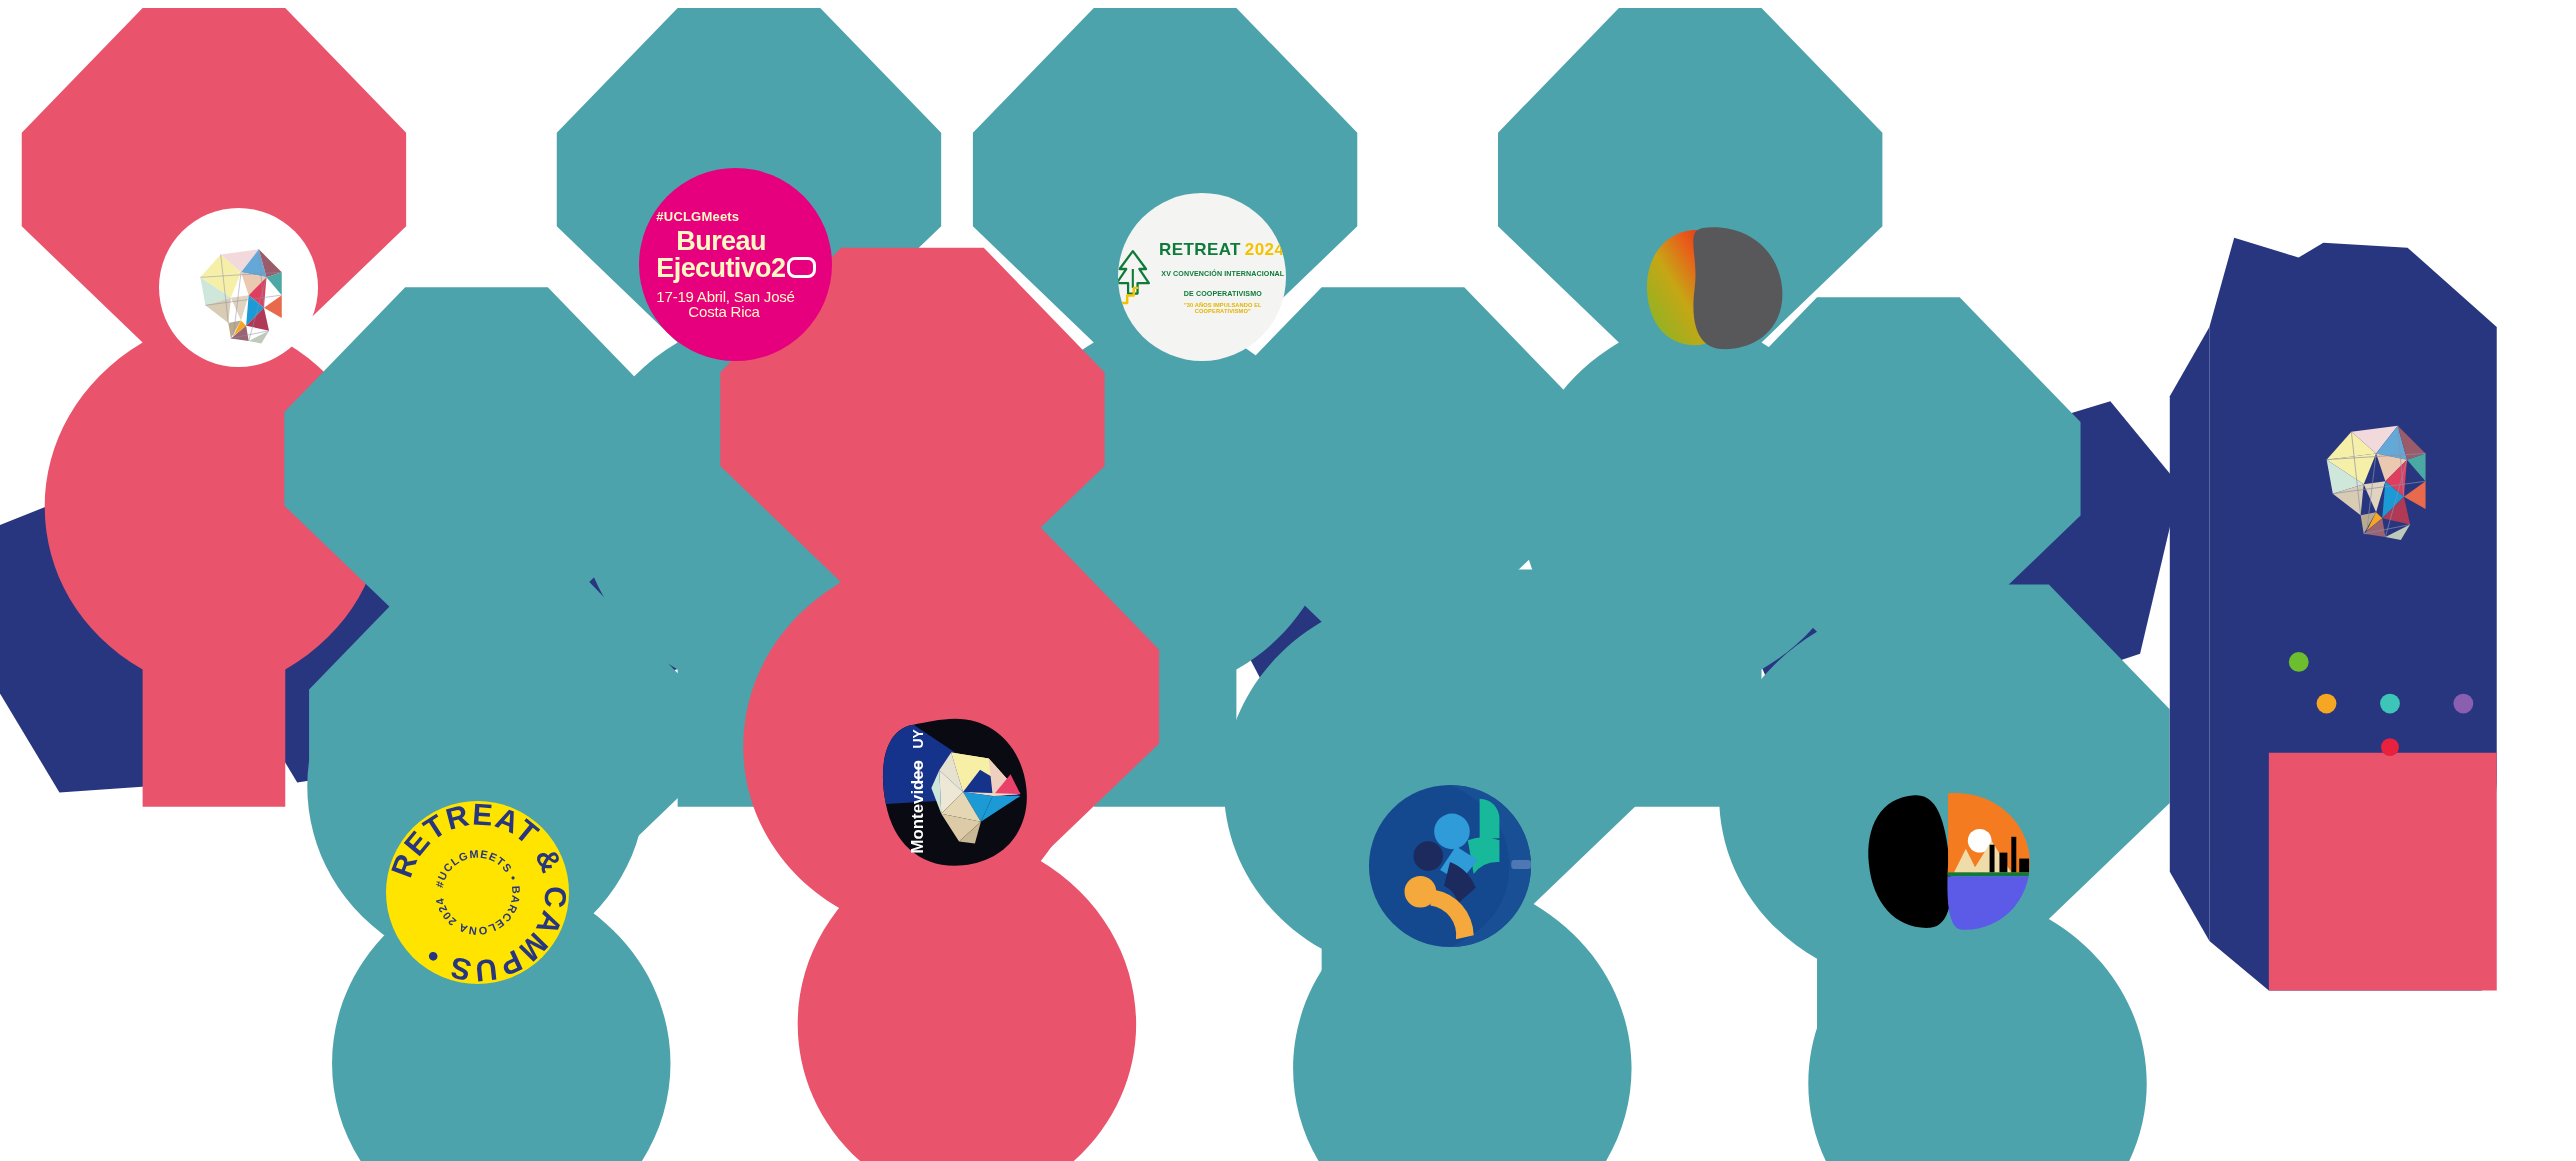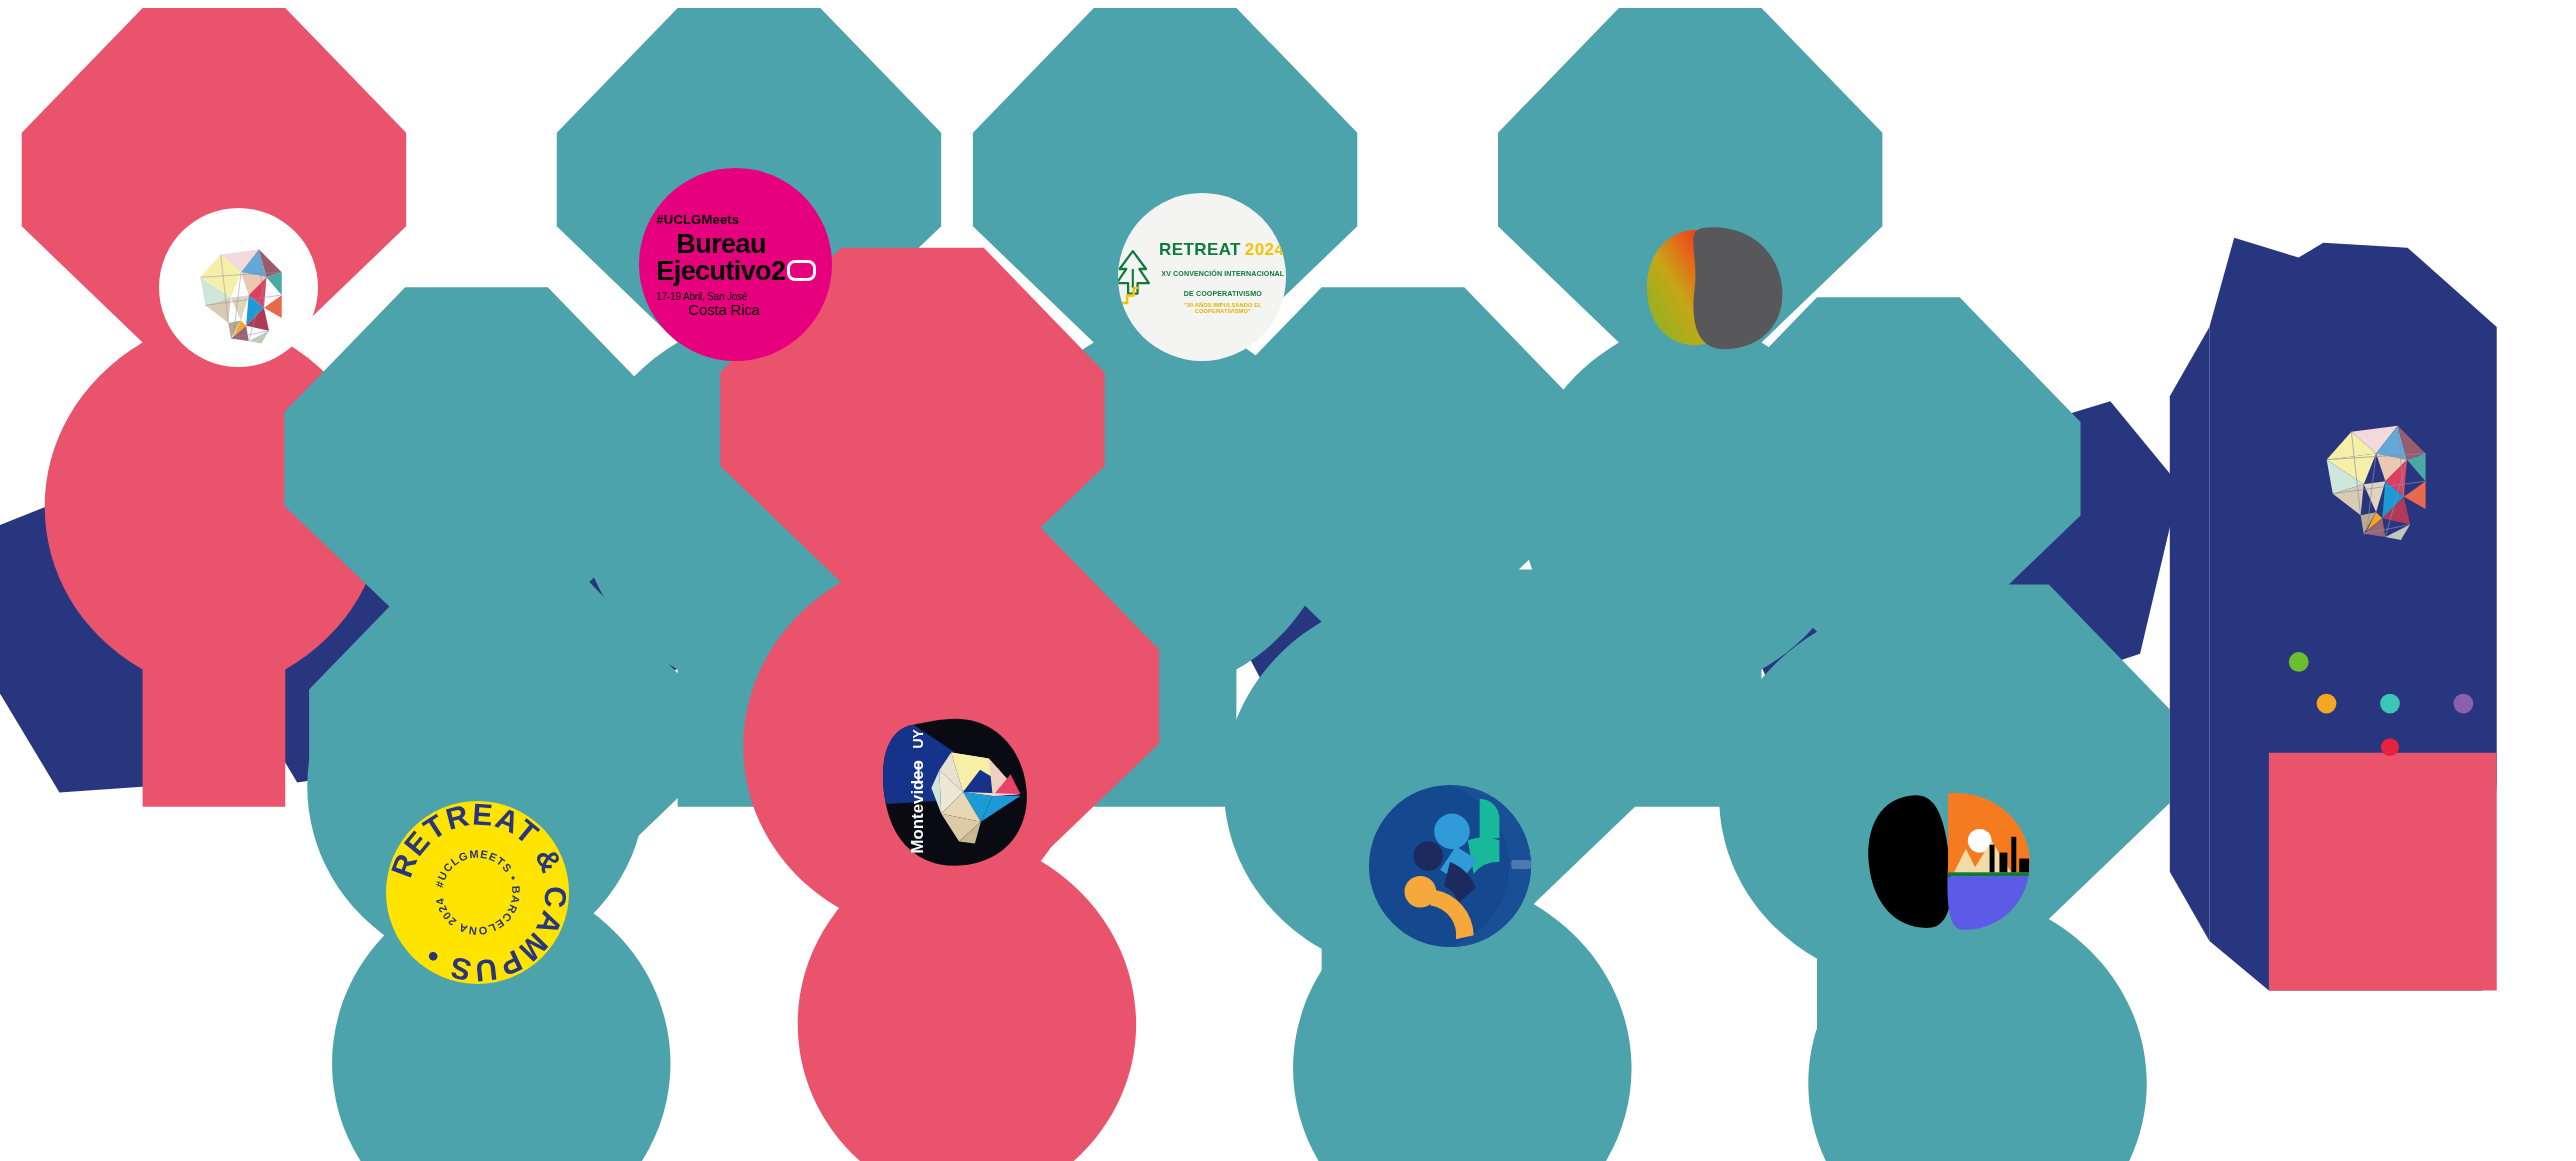--- a/index.html
+++ b/index.html
@@ -10,33 +10,33 @@
   }
   #stage{position:absolute;inset:0;width:2576px;height:1161px;background:#fff;}
   .layer{position:absolute;inset:0;width:2576px;height:1161px;}
   svg.layer{display:block;}
 
   
   .badge{position:absolute;border-radius:50%;overflow:hidden;
          display:flex;align-items:center;justify-content:center;}
 
   
-  .badge-pink{background:#E6007E;color:#000000;}
+  .badge-pink{background:#E6007E;color:#fef9c3;}
   .badge-pink .bp-inner{
       width:100%;height:100%;display:flex;flex-direction:column;
       justify-content:center;padding-left:9%;box-sizing:border-box;
       line-height:1.0;
   }
   .bp-hash{font-size:13px;font-weight:bold;letter-spacing:0.2px;margin-bottom:5px;}
   .bp-l1{font-size:27px;font-weight:bold;letter-spacing:-0.6px;margin-left:20px;}
   .bp-l2{font-size:27px;font-weight:bold;letter-spacing:-0.6px;display:flex;align-items:flex-start;}
   .bp-yr{display:inline-flex;align-items:center;}
   .bp-ring{display:inline-block;width:23px;height:15px;border:3px solid #fff;
            border-radius:8px;margin-left:2px;position:relative;top:-1px;}
-  .bp-l3{font-size:10px;margin-top:7px;letter-spacing:-0.2px;}
+  .bp-l3{font-size:15px;margin-top:7px;letter-spacing:-0.2px;}
   .bp-l4{font-size:15px;letter-spacing:-0.2px;margin-left:32px;}
 
   
   .badge-white{background:#F4F4F2;}
   .coop{display:flex;align-items:center;gap:6px;transform:translateX(-2px);}
   .coop-txt{display:flex;flex-direction:column;align-items:flex-start;}
   .coop-t1{font-size:17px;font-weight:bold;color:#0E7B3A;letter-spacing:0.4px;white-space:nowrap;}
   .coop-t1 .yr{color:#F3C300;margin-left:4px;}
   .coop-t2{font-size:7.1px;font-weight:bold;color:#0E7B3A;letter-spacing:0.1px;
            text-align:center;width:100%;line-height:1.35;margin-top:10px;}

